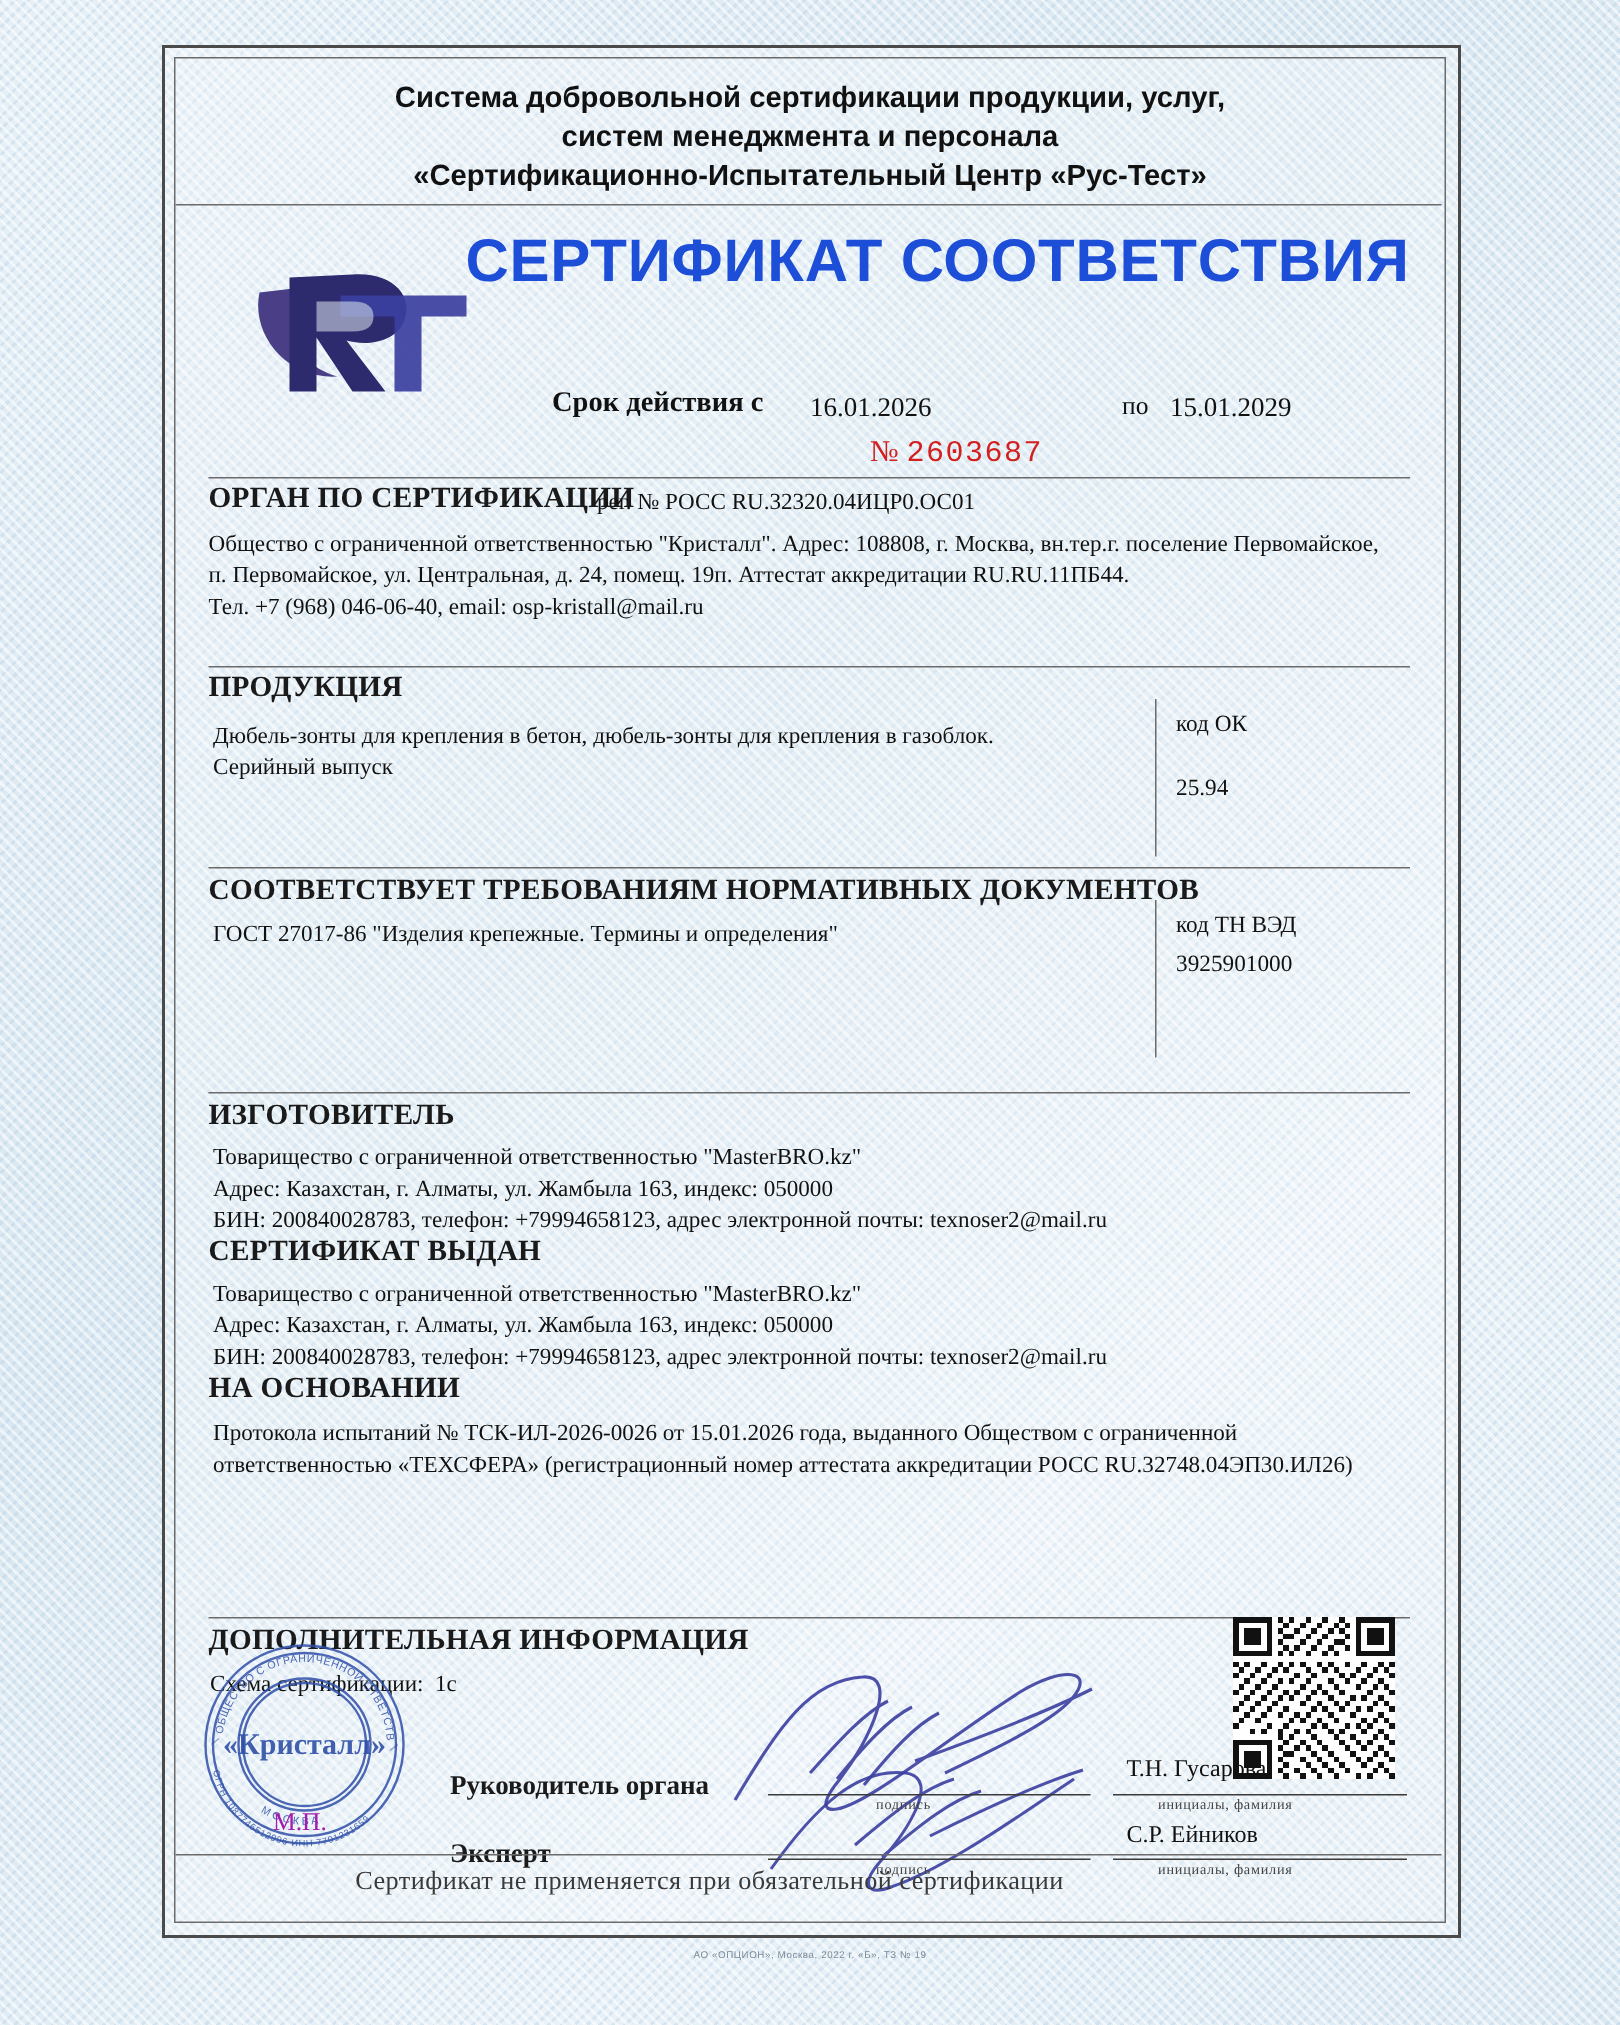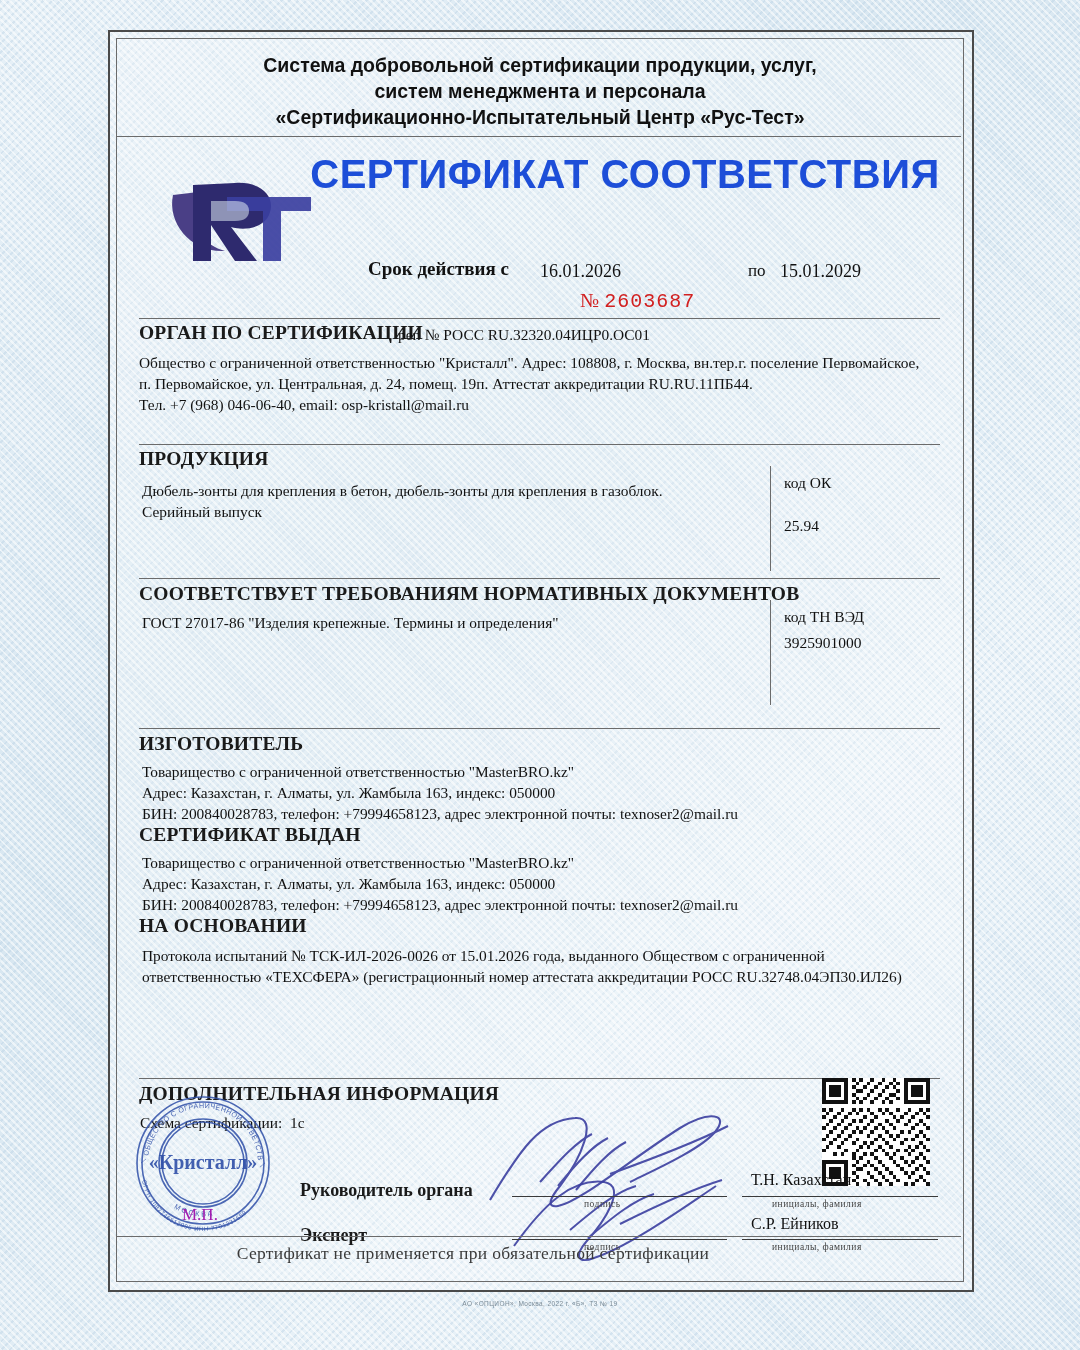--- a/index.html
+++ b/index.html
@@ -487,21 +487,21 @@
       <path d="M14 86 C 44 44, 72 18, 104 22 C 128 26, 104 62, 86 82 C 74 96, 78 104, 94 98 C 130 86, 180 50, 216 26"></path>
       <path d="M70 70 C 96 48, 116 32, 136 26"></path>
       <path d="M88 78 C 114 56, 134 40, 154 34"></path>
       <path d="M120 64 C 160 44, 196 28, 222 20"></path>
     </g>
   </svg>
 
   <div class="role" style="left:300px;top:1180px;">Руководитель органа</div>
   <div class="sig-line" style="left:512px;top:1196px;width:215px;"></div>
   <div class="sig-cap" style="left:584px;top:1199px;">подпись</div>
-  <div class="sig-name" style="left:751px;top:1171px;">Т.Н. Казахстан</div>
+  <div class="sig-name" style="left:751px;top:1171px;">Т.Н. Гусарова</div>
   <div class="sig-line" style="left:742px;top:1196px;width:196px;"></div>
   <div class="sig-cap" style="left:772px;top:1199px;">инициалы, фамилия</div>
 
   <div class="role" style="left:300px;top:1225px;">Эксперт</div>
   <div class="sig-line" style="left:512px;top:1239px;width:215px;"></div>
   <div class="sig-cap" style="left:584px;top:1242px;">подпись</div>
   <div class="sig-name" style="left:751px;top:1215px;text-align:center;">С.Р. Ейников</div>
   <div class="sig-line" style="left:742px;top:1239px;width:196px;"></div>
   <div class="sig-cap" style="left:772px;top:1242px;">инициалы, фамилия</div>
 

